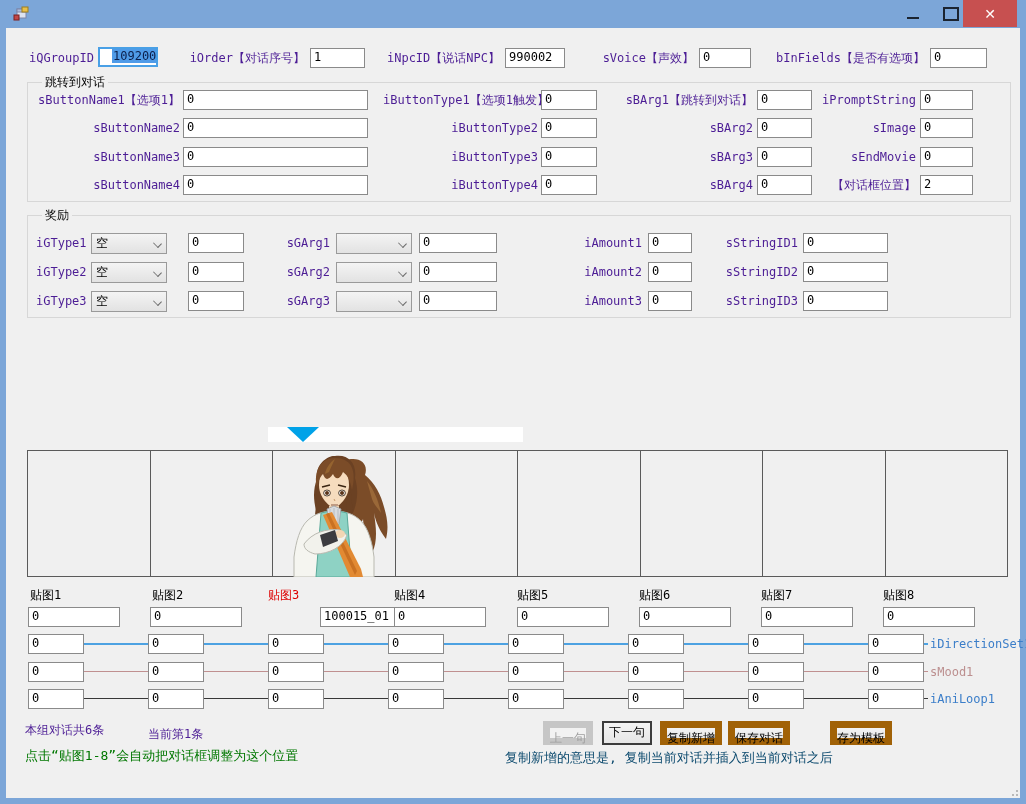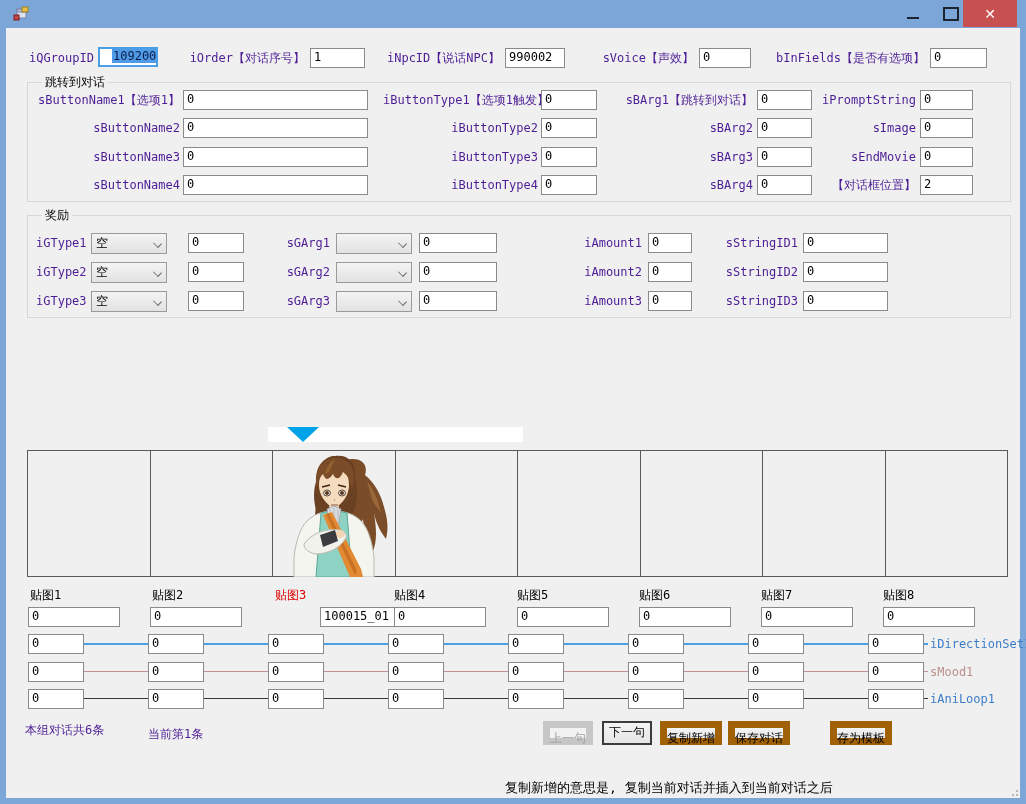--- a/index.html
+++ b/index.html
@@ -201,21 +201,21 @@
 
     <path d="M27 93 C35 82 49 77 63 79 L70 84 C66 96 52 103 38 103 C31 101 27 98 27 93 Z" fill="#f2f2ec" stroke="#b9b9b0" stroke-width="1"></path>
 
     <ellipse cx="63" cy="83" rx="5" ry="4" fill="#f2d6b4"></ellipse>
 
     <path d="M43 84 L58 79 L61 90 L46 96 Z" fill="#3c3c40"></path>
   </svg>
 
   <div class="slot-lbl" style="left:30px;top:588px;">贴图1</div>
   <div class="slot-lbl" style="left:152px;top:588px;">贴图2</div>
-  <div class="slot-lbl red" style="left:275px;top:588px;">贴图3</div>
+  <div class="slot-lbl red" style="left:268px;top:588px;">贴图3</div>
   <div class="slot-lbl" style="left:394px;top:588px;">贴图4</div>
   <div class="slot-lbl" style="left:517px;top:588px;">贴图5</div>
   <div class="slot-lbl" style="left:639px;top:588px;">贴图6</div>
   <div class="slot-lbl" style="left:761px;top:588px;">贴图7</div>
   <div class="slot-lbl" style="left:883px;top:588px;">贴图8</div>
 
   <div class="tb" style="left:28px;top:607px;width:92px;">0</div>
   <div class="tb" style="left:150px;top:607px;width:92px;">0</div>
   <div class="tb" style="left:272px;top:607px;width:92px;margin-left:48px;">100015_01</div>
   <div class="tb" style="left:394px;top:607px;width:92px;">0</div>
@@ -259,20 +259,21 @@
 
   <div class="lbl lbl-left" style="left:25px;top:720px;width:140px;">本组对话共6条</div>
   <div class="lbl lbl-left" style="left:148px;top:724px;width:120px;">当前第1条</div>
 
   <div class="btn disabled" style="left:543px;top:721px;width:50px;">上一句</div>
   <div class="btn focused" style="left:602px;top:721px;width:50px;">下一句</div>
   <div class="btn" style="left:660px;top:721px;width:62px;">复制新增</div>
   <div class="btn" style="left:728px;top:721px;width:62px;">保存对话</div>
   <div class="btn" style="left:830px;top:721px;width:62px;">存为模板</div>
 
-  <div class="hint" style="left:505px;top:779px;color:#000000;">复制新增的意思是, 复制当前对话并插入到当前对话之后</div>
+  <div class="hint" style="left:25px;top:747px;color:#007700;">点击“贴图1-8”会自动把对话框调整为这个位置</div>
+  <div class="hint" style="left:505px;top:749px;color:#0c4a6e;">复制新增的意思是, 复制当前对话并插入到当前对话之后</div>
 
   <div class="grip">
     <i style="right:0;bottom:0;"></i>
       <i style="right:4px;bottom:0;"></i>
       <i style="right:0;bottom:4px;"></i>
   </div>
 </div>
 
 </body></html>

